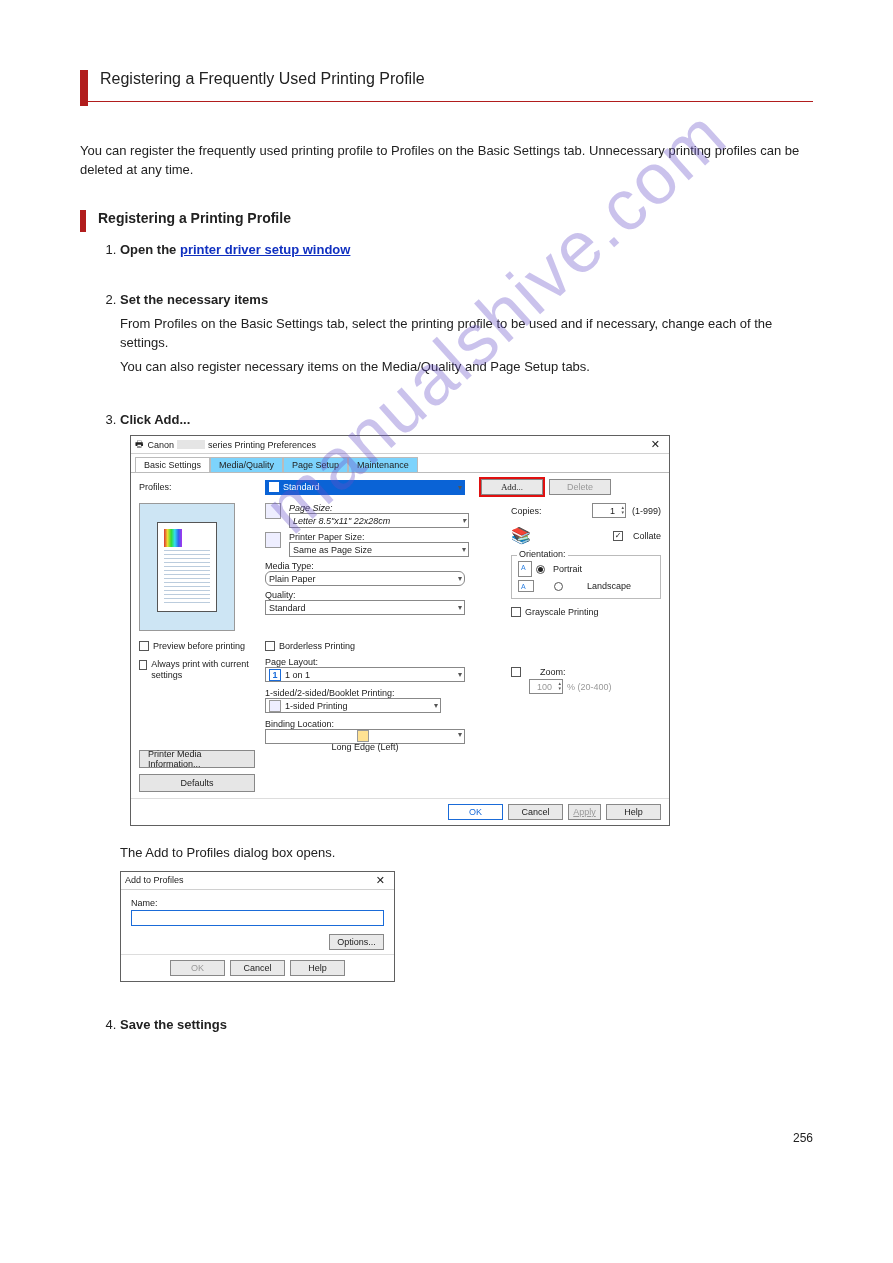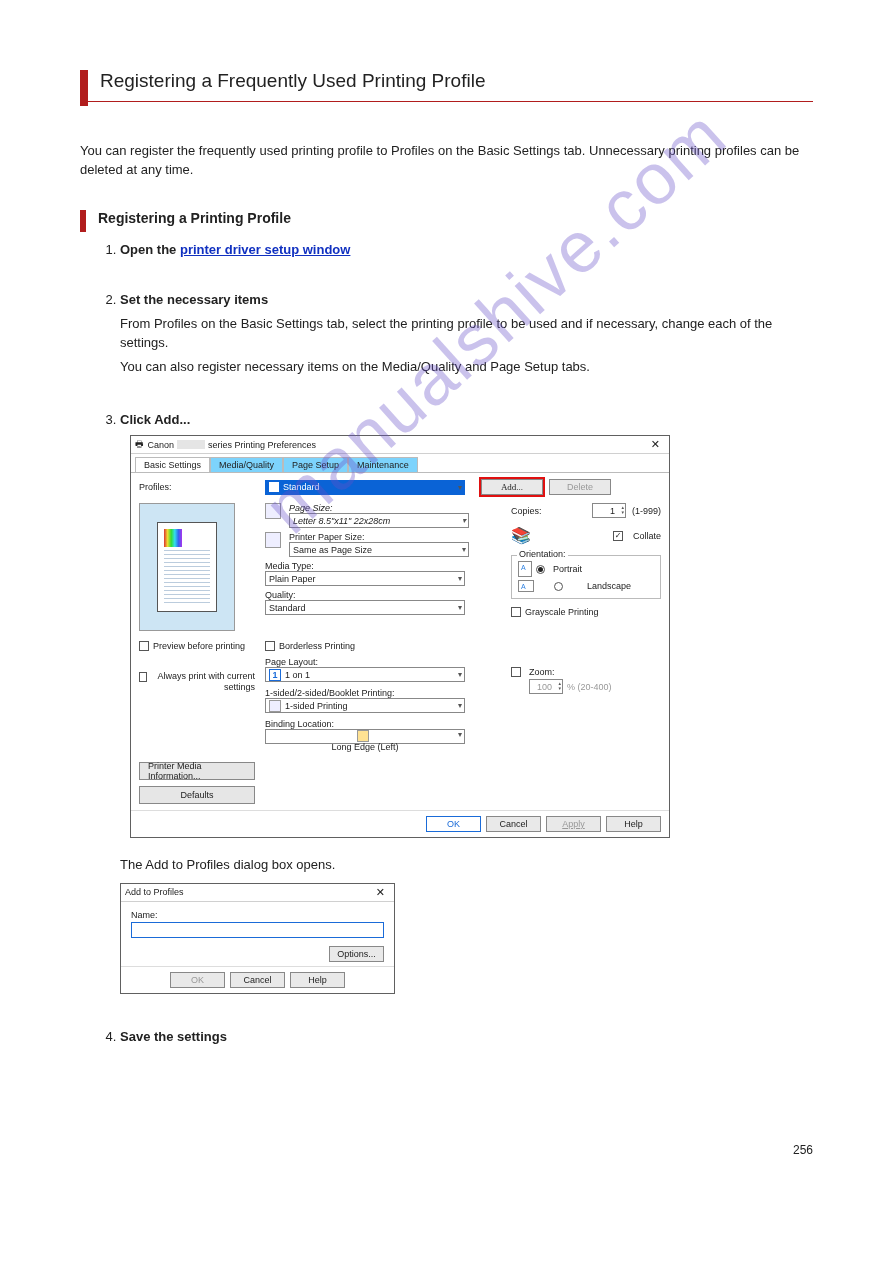--- a/index.html
+++ b/index.html
@@ -22,21 +22,21 @@
     color: rgba(102, 80, 200, 0.35);
     transform: rotate(-42deg);
     transform-origin: center;
     pointer-events: none;
     z-index: 5;
     font-weight: 400;
   }
   
   .title-row { display: flex; margin-bottom: -5px; }
   .red-bar-large { width: 8px; height: 36px; background: #b11d1d; margin-right: 12px; flex-shrink:0;}
-  .title-text { font-size: 19px; padding-top: 0px; font-weight:500; }
+  .title-text { font-size: 16px; padding-top: 0px; font-weight:500; }
   .title-hr { border: none; border-top: 1px solid #b11d1d; margin: 0 0 40px 0; }
   .body-text { font-size: 13px; margin: 0 0 20px 0; line-height:1.45;}
   .sub-row { display: flex; margin-top:30px; margin-bottom:10px;}
   .red-bar-small { width: 6px; height: 22px; background: #b11d1d; margin-right: 12px; flex-shrink:0;}
   .sub-title { font-size: 14px; font-weight: 600; }
   ol.steps { margin: 0 0 0 40px; padding: 0; }
   ol.steps > li { margin-bottom: 35px; font-size: 13px; }
   ol.steps > li .step-head { font-weight: 600; margin-bottom: 8px; font-size:13px;}
   a.link { color: #1030c0; text-decoration: underline; }
 
@@ -153,21 +153,21 @@
                 <div class="preview-inner">
                   <div class="rainbow"></div>
                   <div class="lines"></div>
                 </div>
               </div>
             </div>
             <div style="margin-top:10px;" class="row">
               <span class="checkbox"></span>
               <span class="label9">Preview before printing</span>
             </div>
-            <div style="margin-top:20px; display:flex; align-items:flex-start;text-align:right;">
+            <div style="margin-top:8px; display:flex; align-items:flex-start;">
               <span class="checkbox" style="margin-top:1px;"></span>
               <span class="label9" style="line-height:1.2;">Always print with current settings</span>
             </div>
 
             <div style="margin-top:68px;">
               <div class="btn flat" style="width:116px; height:18px;">Printer Media Information...</div>
               <div class="btn flat" style="width:116px; height:18px; margin-top:6px;">Defaults</div>
             </div>
           </div>
 
@@ -185,21 +185,21 @@
               <span class="iconbox"></span>
               <div style="flex:1;">
                 <div class="label9">Printer Paper Size:</div>
                 <div class="combo" style="width:180px;">
                     <span>Same as Page Size</span>
                   </div>
               </div>
             </div>
             <div style="margin-top:4px;">
               <div class="label9">Media Type:</div>
-              <div class="combo" style="width:200px;">
+              <div class="combo" style="width:200px;border-radius:6px;">
                   <span>Plain Paper</span>
                 </div>
             </div>
             <div style="margin-top:4px;">
               <div class="label9">Quality:</div>
               <div class="combo" style="width:200px;">
                   <span>Standard</span>
                 </div>
             </div>
 
@@ -210,21 +210,21 @@
             </div>
             <div style="margin-top:6px;">
               <div class="label9">Page Layout:</div>
               <div class="combo" style="width:200px;">
                 <span style="display:inline-block;width:12px;height:12px;border:1px solid #1a6bd8;text-align:center;line-height:10px;margin-right:4px;color:#1a6bd8;font-weight:bold;">1</span>
                 <span>1 on 1</span>
               </div>
             </div>
             <div style="margin-top:6px;">
               <div class="label9">1-sided/2-sided/Booklet Printing:</div>
-              <div class="combo" style="width:200px;">
+              <div class="combo" style="width:176px;">
                 <span class="iconbox" style="width:12px;height:12px;"></span>
                 <span>1-sided Printing</span>
               </div>
             </div>
             <div style="margin-top:6px;">
               <div class="label9">Binding Location:</div>
               <div class="combo" style="width:200px;flex-direction:column;">
                 <span class="iconbox" style="width:12px;height:12px;background:#ffe293;"></span>
                 <span>Long Edge (Left)</span>
               </div>
@@ -256,36 +256,36 @@
                 <span class="radio"></span>
                 <span class="label9">Landscape</span>
               </div>
             </div>
             <div class="row" style="margin-top:8px;">
               <span class="checkbox"></span>
               <span class="label9">Grayscale Printing</span>
             </div>
 
             <div style="height:50px;"></div>
-            <div class="row" style="gap:4px;">
+            <div class="row" style="gap:15px;">
               <span class="checkbox"></span>
               <span class="label9">Zoom:</span>
             </div>
             <div class="row" style="gap:4px; margin-top:2px; margin-left:18px;">
               <div class="spin" style="color:#999;">100</div>
               <span class="label9" style="color:#999;">% (20-400)</span>
             </div>
           </div>
         </div>
       </div>
 
       <div class="btns-row">
         <div class="btn primary" style="width:55px;">OK</div>
         <div class="btn" style="width:55px;">Cancel</div>
-        <div class="btn" style="width:55px; color:#999;text-decoration:underline;">Apply</div>
+        <div class="btn" style="width:33px; color:#999;text-decoration:underline;">Apply</div>
         <div class="btn" style="width:55px;">Help</div>
       </div>
     </div>
 
     <p class="body-text" style="margin:18px 0 0 0;">The Add to Profiles dialog box opens.</p>
 
     <div class="dialog small-dlg">
       <div class="titlebar">
         <span class="dlg-title">Add to Profiles</span>
         <span class="close-x">✕</span>

